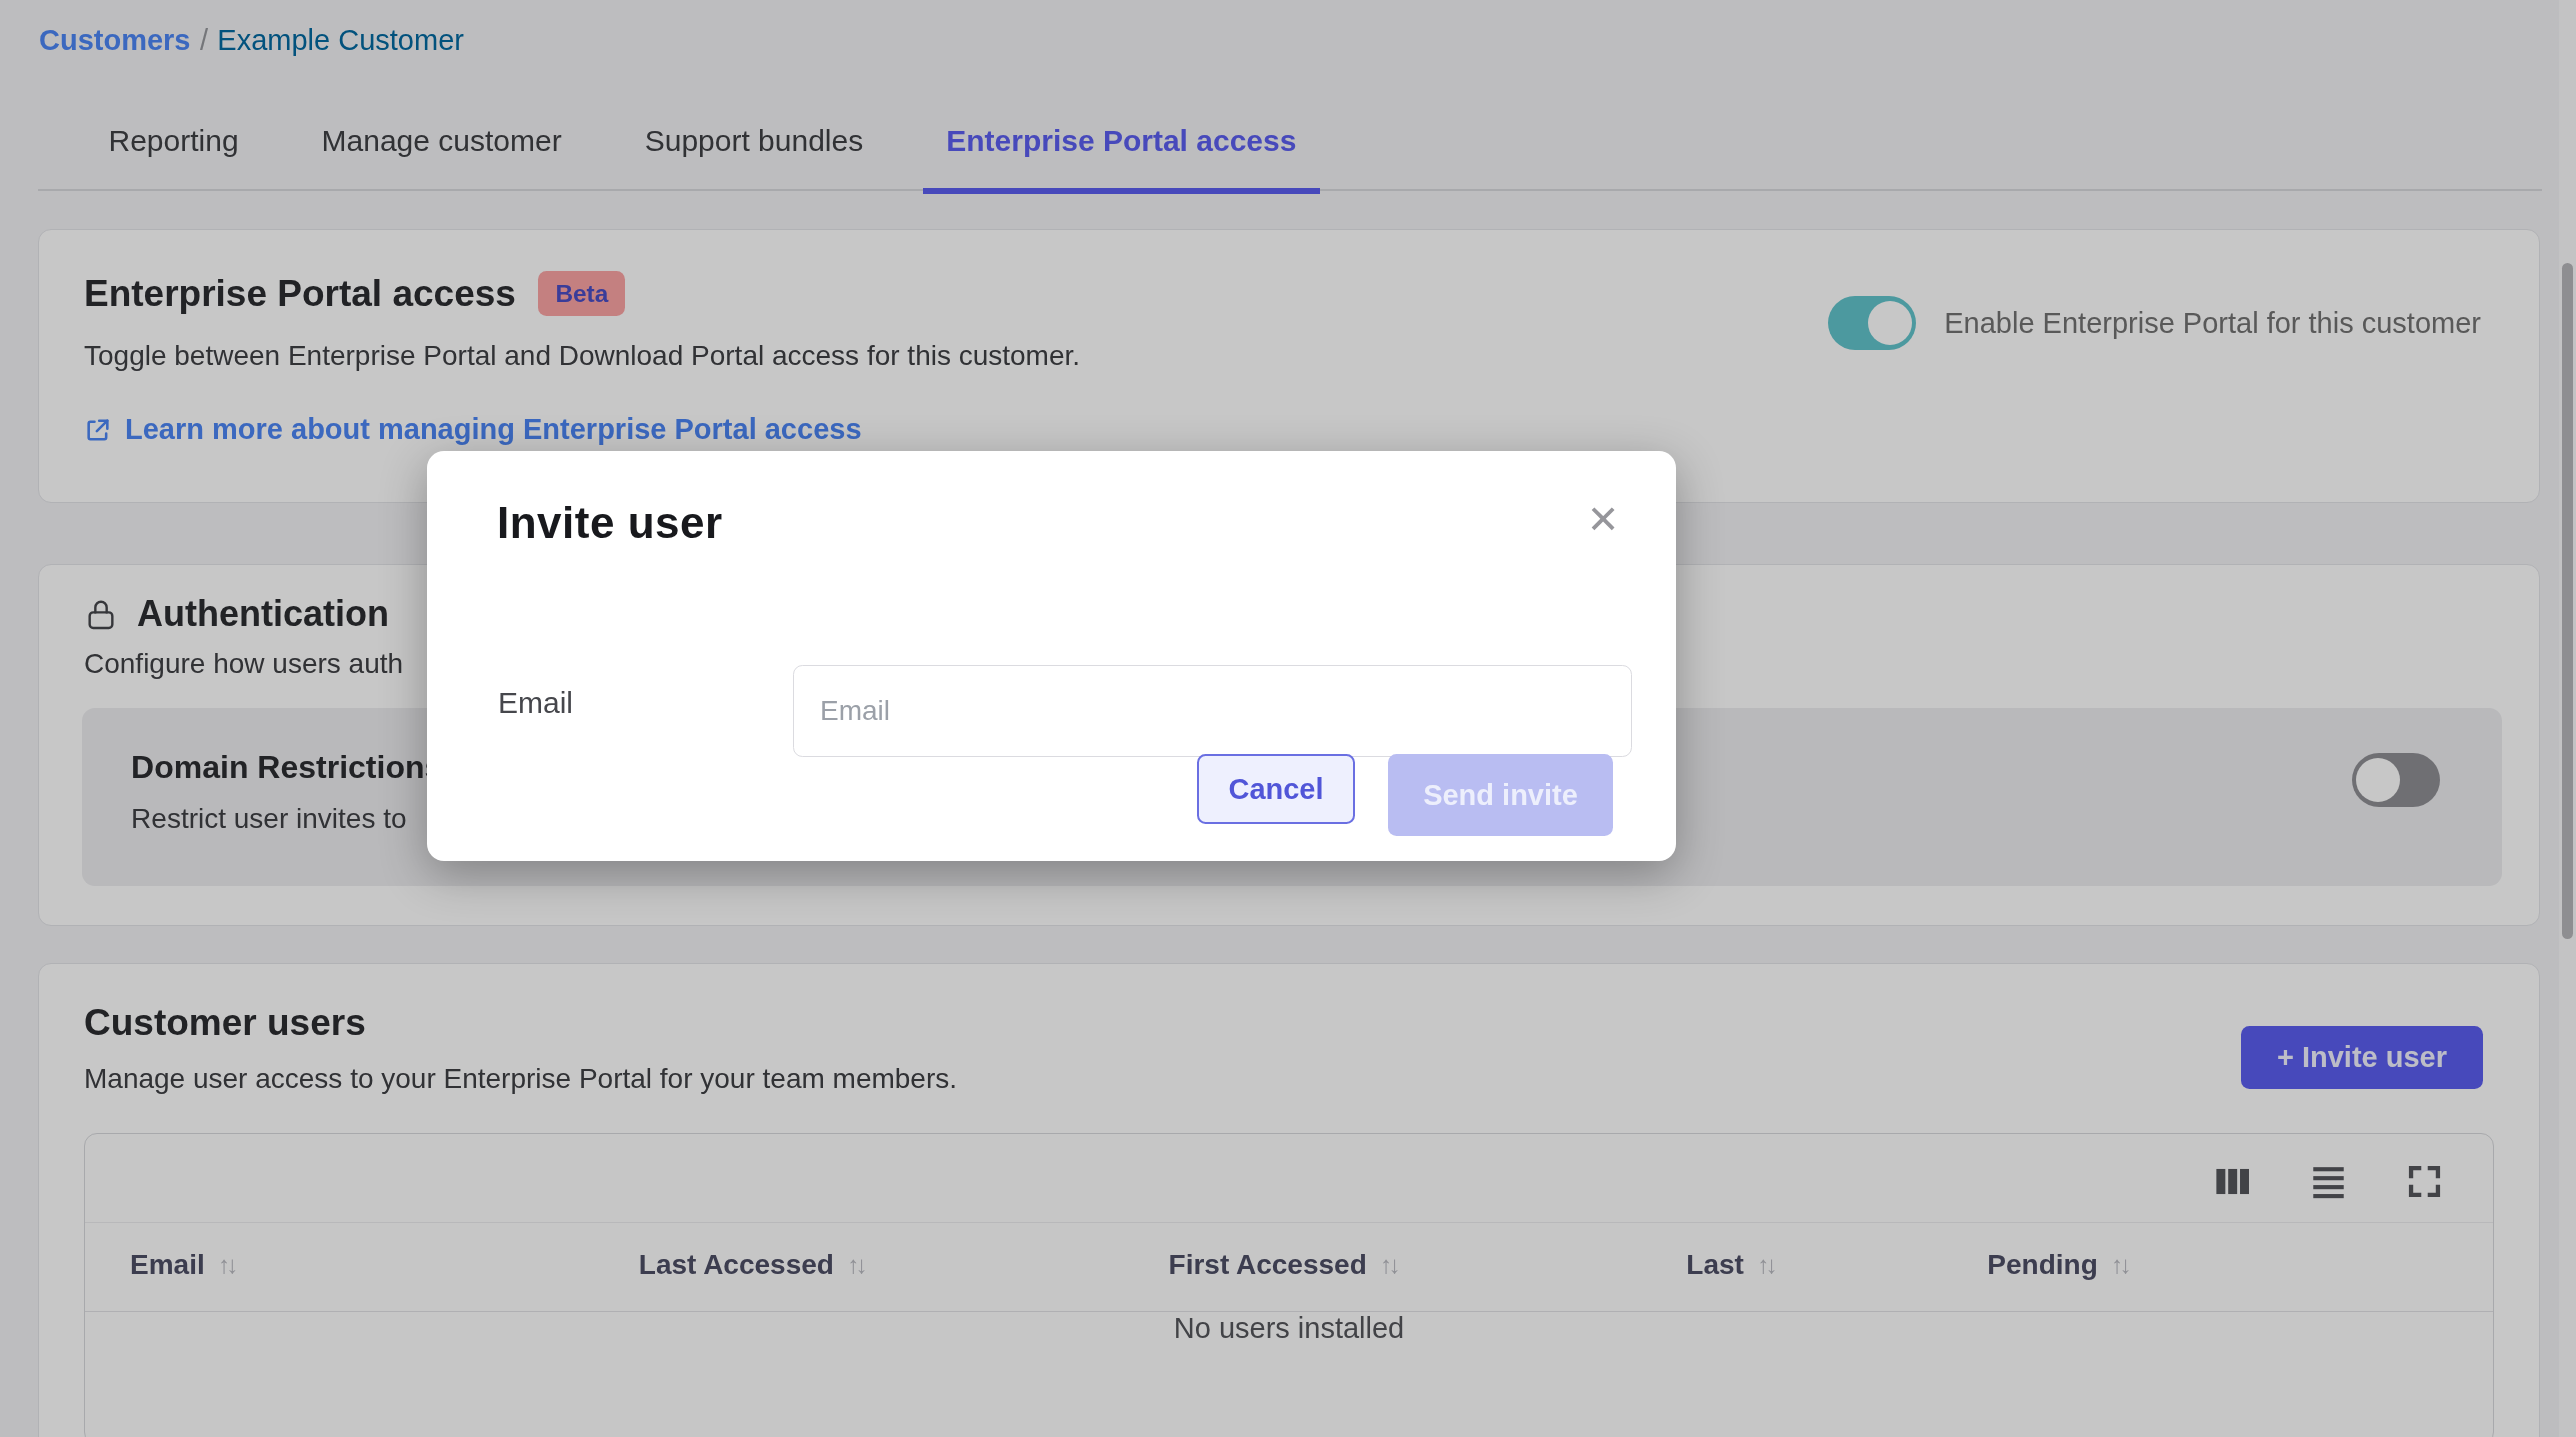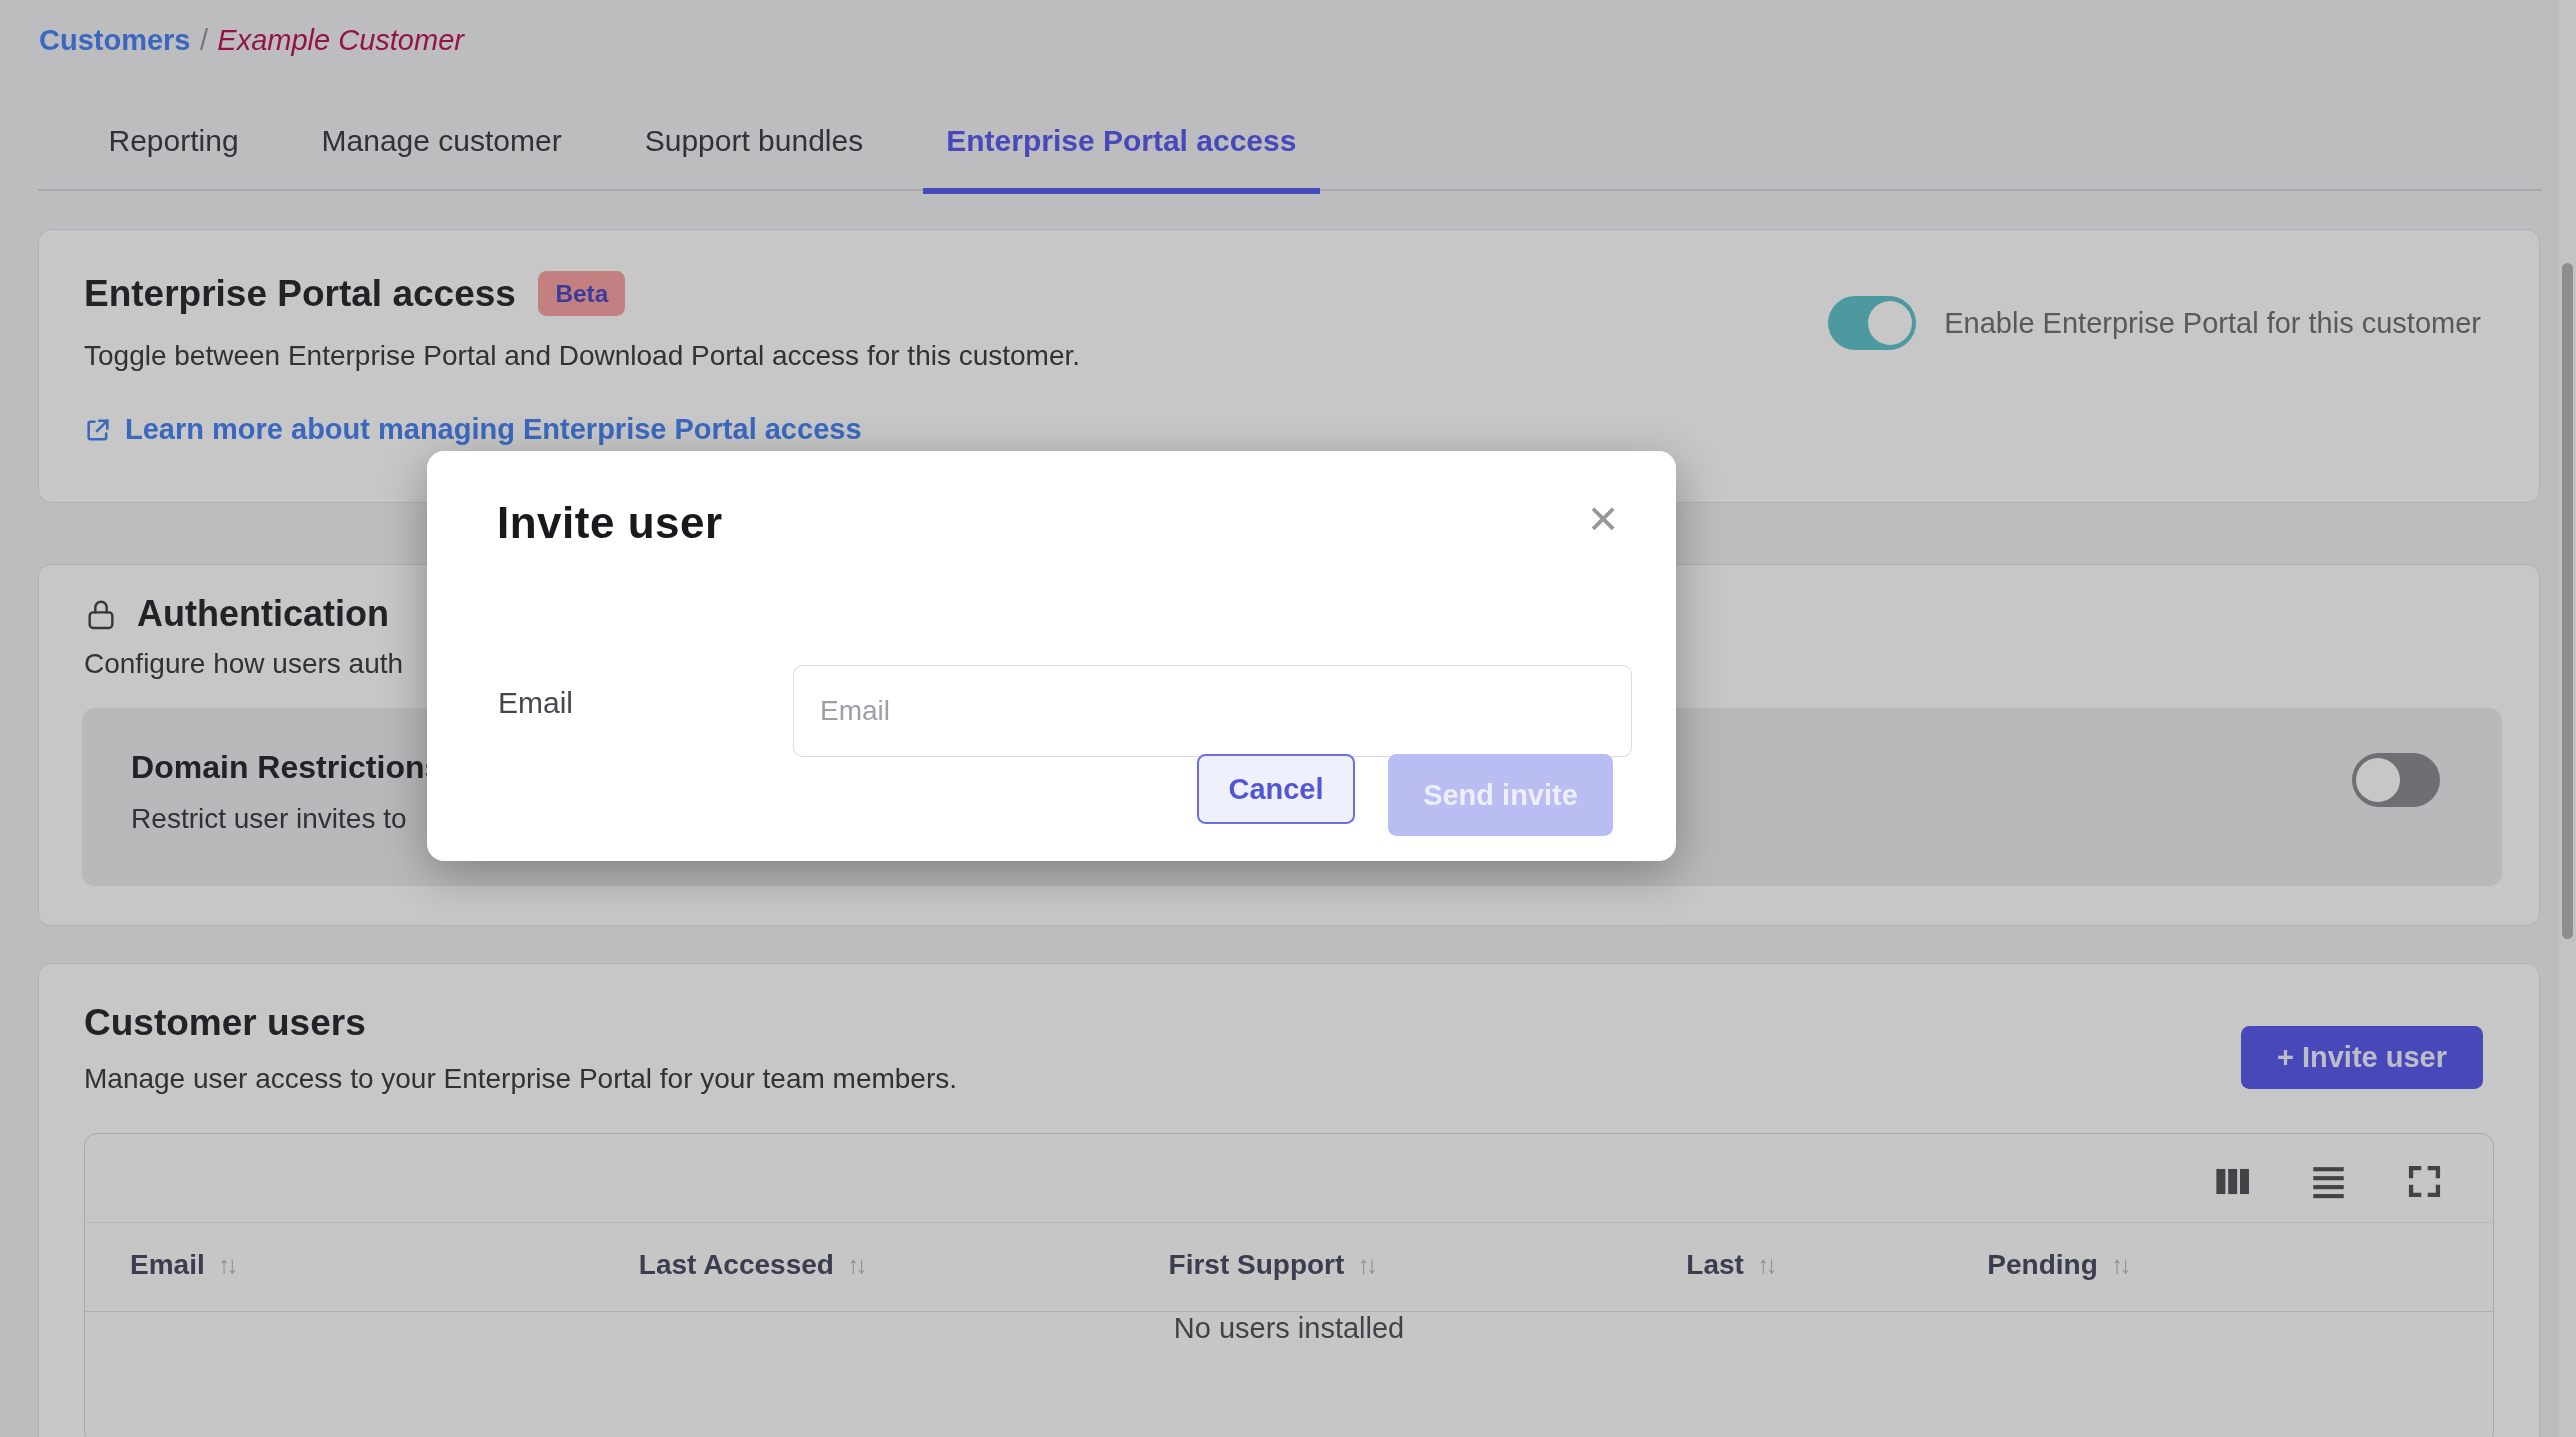--- a/index.html
+++ b/index.html
@@ -6,21 +6,21 @@
   .page{
     position:relative;width:2576px;height:1437px;overflow:hidden;
     background:#f2f3f5;
     font-family:"Liberation Sans","DejaVu Sans",sans-serif;
     color:#3f4045;
   }
   
   .breadcrumb{position:absolute;left:39px;top:24.4px;font-size:29px;}
   .crumb-link{color:#4c86f5;font-weight:700;cursor:pointer;}
   .crumb-sep{color:#97989d;margin:0 9.4px;}
-  .crumb-current{color:#be185d;font-style:italic;}
+  .crumb-current{color:#0369a1;}
   
   .tabs{
     position:absolute;left:38px;right:34px;top:120px;
     display:flex;gap:36px;border-bottom:2.8px solid #d8d9dd;padding-left:47px;
   }
   .tab{
     font-size:30px;color:#3f4045;padding:3.8px 23.5px 30px 23.5px;
     border-bottom:6.6px solid transparent;margin-bottom:-4.7px;cursor:pointer;white-space:nowrap;
   }
   .tab.active{color:#5c5ef0;font-weight:700;border-bottom-color:#5c5ef0;}
@@ -201,21 +201,21 @@
       <div class="thead">
         <div class="th th1">
           <span class="th-label">Email</span>
           <span class="sort-icon">↑↓</span>
         </div>
         <div class="th th2">
           <span class="th-label">Last Accessed</span>
           <span class="sort-icon">↑↓</span>
         </div>
         <div class="th th3">
-          <span class="th-label">First Support</span>
+          <span class="th-label">First Accessed</span>
           <span class="sort-icon">↑↓</span>
         </div>
         <div class="th th4">
           <span class="th-label">Last</span>
           <span class="sort-icon">↑↓</span>
         </div>
         <div class="th th5">
           <span class="th-label">Pending</span>
           <span class="sort-icon">↑↓</span>
         </div>

